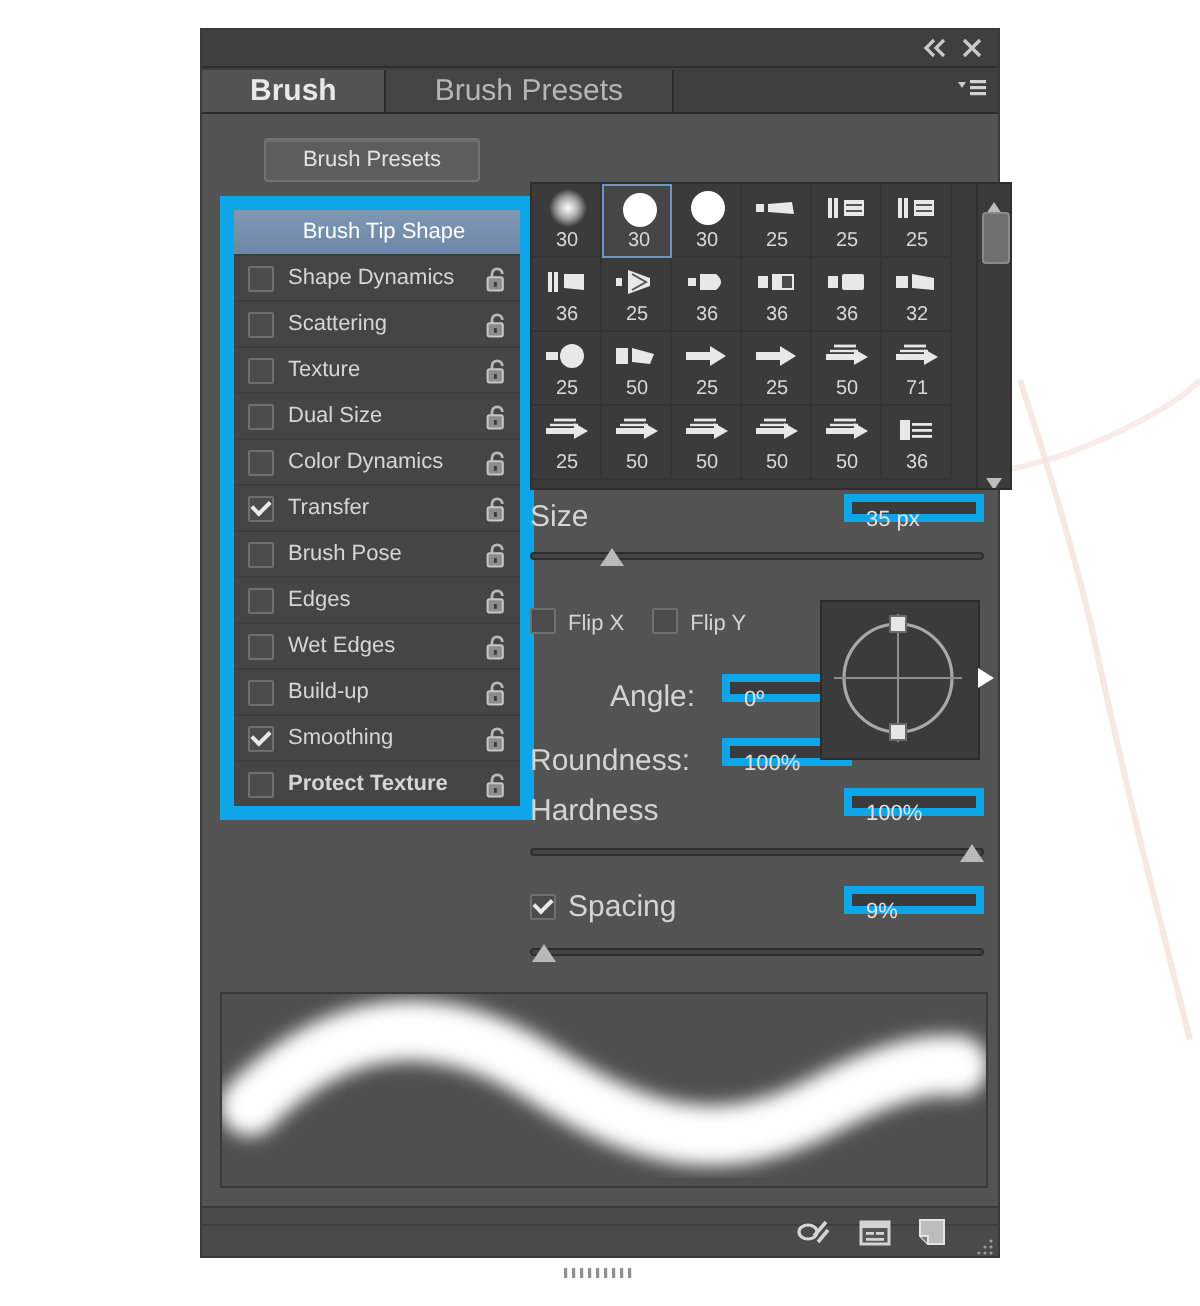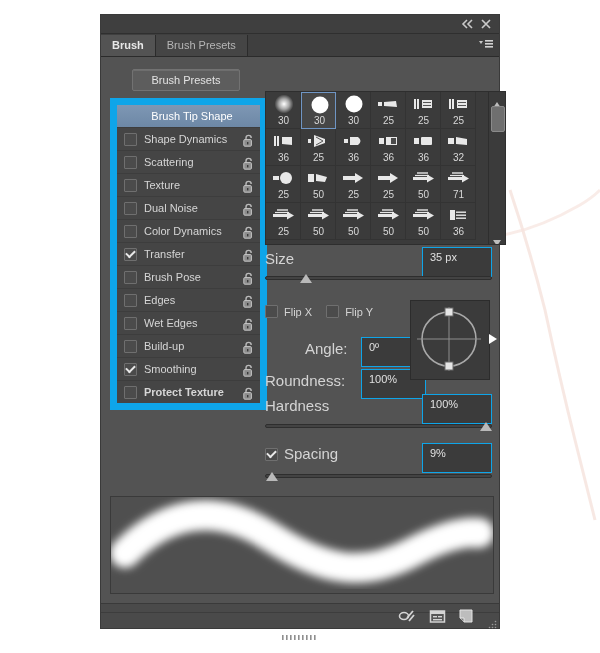--- a/index.html
+++ b/index.html
@@ -26,21 +26,21 @@
   .tb-btn{position:absolute;top:3px;width:14px;height:12px;cursor:pointer;}
   .tb-collapse{right:24px;}
   .tb-close{right:6px;}
   .tb-btn svg{display:block;}
   
   .tabstrip{
     height:22px;background:#3f3f3f;display:flex;align-items:flex-end;
     position:relative;flex:0 0 auto;border-bottom:1px solid #2b2b2b;
   }
   .tab{
-    height:21px;line-height:21px;padding:0 11px;font-size:11px;color:#b6b6b6;
+    height:21px;line-height:21px;padding:0 24px;font-size:15px;color:#b6b6b6;
     background:#454545;border-right:1px solid #2b2b2b;cursor:pointer;
     white-space:nowrap;
   }
   .tab.active{background:#535353;color:#e8e8e8;font-weight:bold;}
   .panelmenu{
     position:absolute;right:5px;top:4px;width:16px;height:14px;cursor:pointer;
   }
   
   .panelbody{flex:1 1 auto;position:relative;background:#535353;}
   
@@ -107,22 +107,22 @@
   .vscroll .up{top:3px;}
   .vscroll .dn{bottom:3px;}
   .vscroll .thumb{
     position:absolute;left:2px;top:14px;width:12px;height:24px;
     background:#6f6f6f;border:1px solid #8a8a8a;border-radius:2px;cursor:grab;
   }
   
   .ctl{position:absolute;}
   .ctl-label{font-size:15px;color:#d4d4d4;}
   .valuebox{
-    background:#3b3b3b;border:1px solid #0ea5e9;color:#e0e0e0;
-    font-size:11px;height:30px;line-height:18px;text-align:left;
+    background:#3b3b3b;border:4px solid #0ea5e9;color:#e0e0e0;
+    font-size:11px;height:14px;line-height:18px;text-align:left;
     padding-left:7px;box-sizing:border-box;cursor:text;
   }
   .slider{
     position:absolute;height:14px;cursor:pointer;
   }
   .slider .track{
     position:absolute;left:0;top:5px;width:100%;height:4px;
     background:#434343;border:1px solid #2e2e2e;border-radius:2px;
     box-sizing:border-box;
   }
@@ -226,21 +226,21 @@
           <span class="cb"></span>
           <span class="opt-label">Texture</span>
           <span class="lockicon"><svg width="11" height="13" viewBox="0 0 11 13">
               <path d="M3 6 V4 A2.6 2.6 0 0 1 8.2 4" stroke="#b9b9b9" stroke-width="1.4" fill="none"></path>
               <rect x="0.8" y="5.6" width="7.6" height="6.6" rx="1" fill="#8c8c8c" stroke="#c6c6c6" stroke-width="1"></rect>
               <rect x="4" y="8" width="1.4" height="2.4" fill="#3a3a3a"></rect>
             </svg></span>
         </div>
         <div class="opt">
           <span class="cb"></span>
-          <span class="opt-label">Dual Noise</span>
+          <span class="opt-label">Dual Size</span>
           <span class="lockicon"><svg width="11" height="13" viewBox="0 0 11 13">
               <path d="M3 6 V4 A2.6 2.6 0 0 1 8.2 4" stroke="#b9b9b9" stroke-width="1.4" fill="none"></path>
               <rect x="0.8" y="5.6" width="7.6" height="6.6" rx="1" fill="#8c8c8c" stroke="#c6c6c6" stroke-width="1"></rect>
               <rect x="4" y="8" width="1.4" height="2.4" fill="#3a3a3a"></rect>
             </svg></span>
         </div>
         <div class="opt">
           <span class="cb"></span>
           <span class="opt-label">Color Dynamics</span>
           <span class="lockicon"><svg width="11" height="13" viewBox="0 0 11 13">

